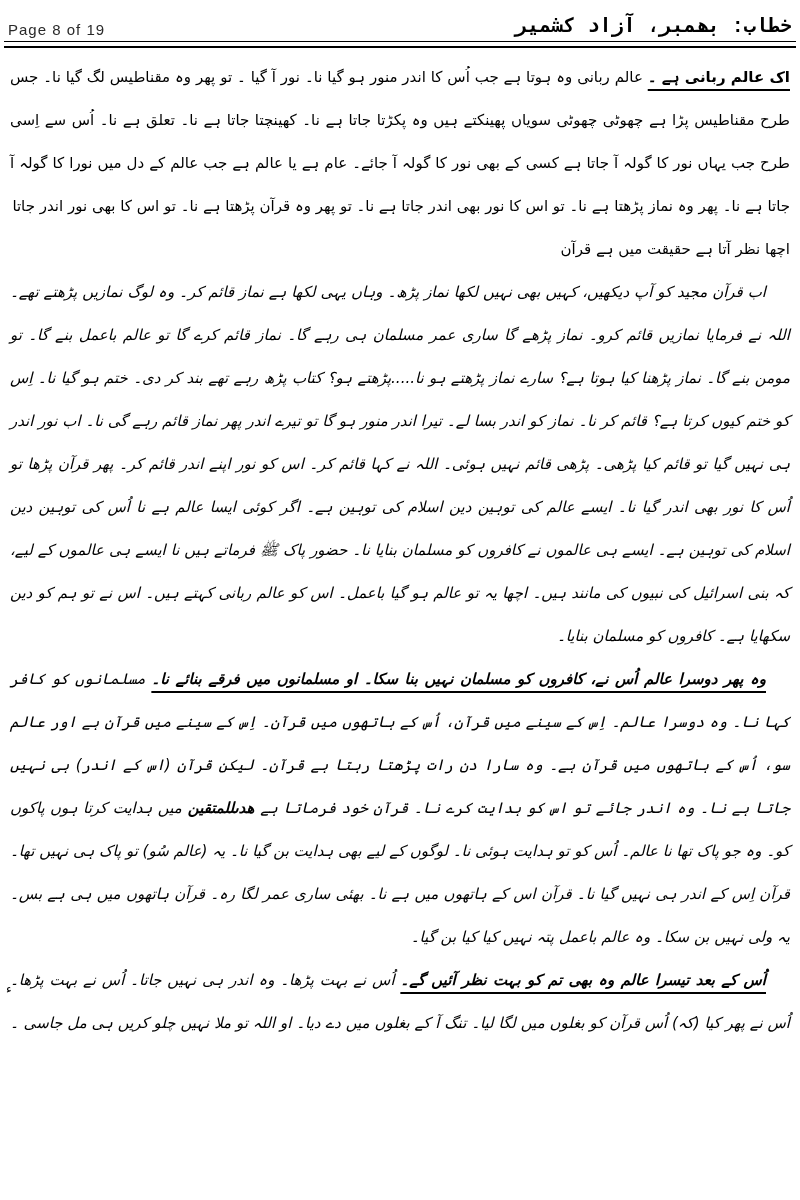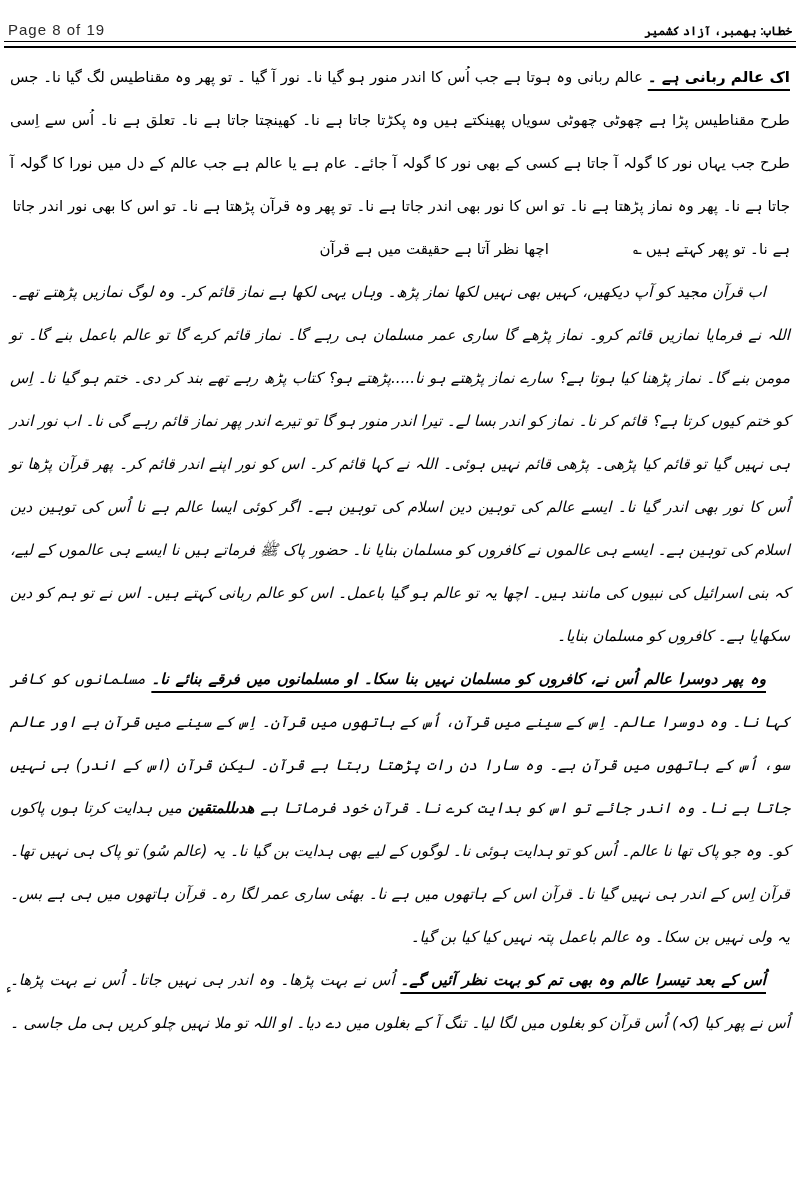--- a/index.html
+++ b/index.html
@@ -1,21 +1,21 @@
 <!DOCTYPE html>
 <html lang="ur"><head>
 <meta charset="utf-8">
 <style>
   html,body{margin:0;padding:0;background:#ffffff;}
   .page{position:relative;width:800px;height:1044px;background:#ffffff;overflow:hidden;
         font-family:"DejaVu Sans",sans-serif;color:#000;}
   
   .hdr{display:flex;justify-content:space-between;align-items:flex-end;padding:6px 8px 0 8px;height:38px;box-sizing:border-box;}
   .hdr .pageno{font-family:"Liberation Sans",sans-serif;font-size:15px;color:#2a2a2a;letter-spacing:1px;}
-  .hdr .utitle{font-family:Liberation Sans, sans-serif;font-weight:bold;font-size:12px;direction:rtl;margin-top:46px;}
+  .hdr .utitle{font-family:Liberation Mono, monospace;font-weight:bold;font-size:20px;direction:rtl;margin-top:46px;}
   .double-rule{height:4px;border-top:1px solid #000;border-bottom:2px solid #000;margin:3px 4px 0 4px;}
   
   .docbody{direction:rtl;text-align:justify;padding:8px 10px 0 10px;font-size:15px;line-height:43px;}
   .para{margin:0;}
   .indent{text-indent:24px;font-style:italic;}
   .bold{font-weight:bold;}
   .underline{text-decoration:underline;text-underline-offset:7px;text-decoration-thickness:1.5px;}
   .verse-row{display:flex;direction:rtl;column-gap:80px;line-height:43px;}
   .verse-mark{margin:0 4px;}
   .verse-text{white-space:nowrap;}
@@ -35,21 +35,20 @@
     <span class="pageno">Page 8  of 19</span>
     <span class="utitle" dir="rtl">خطاب: بھمبر، آزاد کشمیر</span>
   </div>
   <div class="double-rule"></div>
 
   <div class="docbody">
 
     <p class="para"><span class="bold underline">اک عالم ربانی ہے ۔</span><span> عالم ربانی وہ ہوتا ہے جب اُس کا اندر منور ہو گیا نا۔ نور آ گیا ۔ تو پھر وہ مقناطیس لگ گیا نا۔ جس طرح مقناطیس پڑا ہے چھوٹی چھوٹی سویاں پھینکتے ہیں وہ پکڑتا جاتا ہے نا۔ کھینچتا جاتا ہے نا۔ تعلق ہے نا۔ اُس سے اِسی طرح جب یہاں نور کا گولہ آ جاتا ہے کسی کے بھی نور کا گولہ آ جائے۔ عام ہے یا عالم ہے جب عالم کے دل میں نورا کا گولہ آ جاتا ہے نا۔ پھر وہ نماز پڑھتا ہے نا۔ تو اس کا نور بھی اندر جاتا ہے نا۔ تو پھر وہ قرآن پڑھتا ہے نا۔ تو اس کا بھی نور اندر جاتا</span></p>
 
     <div class="verse-row">
-      <span><span>ہے نا۔ تو پھر کہتے ہیں</span><span class="verse-mark">؎</span></span>
       <span class="verse-text">اچھا نظر آتا ہے حقیقت میں ہے قرآن</span>
     </div>
 
     <p class="para indent">اب قرآن مجید کو آپ دیکھیں، کہیں بھی نہیں لکھا نماز پڑھ۔ وہاں یہی لکھا ہے نماز قائم کر۔ وہ لوگ نمازیں پڑھتے تھے۔ اللہ نے فرمایا نمازیں قائم کرو۔ نماز پڑھے گا ساری عمر مسلمان ہی رہے گا۔ نماز قائم کرے گا تو عالم باعمل بنے گا۔ تو مومن بنے گا۔ نماز پڑھنا کیا ہوتا ہے؟ سارے نماز پڑھتے ہو نا.....پڑھتے ہو؟ کتاب پڑھ رہے تھے بند کر دی۔ ختم ہو گیا نا۔ اِس کو ختم کیوں کرتا ہے؟ قائم کر نا۔ نماز کو اندر بسا لے۔ تیرا اندر منور ہو گا تو تیرے اندر پھر نماز قائم رہے گی نا۔ اب نور اندر ہی نہیں گیا تو قائم کیا پڑھی۔ پڑھی قائم نہیں ہوئی۔ اللہ نے کہا قائم کر۔ اس کو نور اپنے اندر قائم کر۔ پھر قرآن پڑھا تو اُس کا نور بھی اندر گیا نا۔ ایسے عالم کی توہین دین اسلام کی توہین ہے۔ اگر کوئی ایسا عالم ہے نا اُس کی توہین دین اسلام کی توہین ہے۔ ایسے ہی عالموں نے کافروں کو مسلمان بنایا نا۔ حضور پاک ﷺ فرماتے ہیں نا ایسے ہی عالموں کے لیے، کہ بنی اسرائیل کی نبیوں کی مانند ہیں۔ اچھا یہ تو عالم ہو گیا باعمل۔ اس کو عالم ربانی کہتے ہیں۔ اس نے تو ہم کو دین سکھایا ہے۔ کافروں کو مسلمان بنایا۔</p>
 
     <p class="para indent"><span class="bold underline">وہ پھر دوسرا عالم اُس نے،  کافروں کو مسلمان نہیں بنا سکا۔ او  مسلمانوں میں فرقے بنائے نا۔</span><span> مسلمانوں کو کافر کہا نا۔ وہ دوسرا عالم۔ اِس کے سینے میں قرآن، اُس کے ہاتھوں میں قرآن۔ اِس کے سینے میں قرآن ہے اور عالم سو، اُس کے ہاتھوں میں قرآن ہے۔ وہ سارا دن رات پڑھتا رہتا ہے قرآن۔ لیکن قرآن (اس کے اندر) ہی نہیں جاتا ہے نا۔ وہ اندر جائے تو اس کو ہدایت کرے نا۔ قرآن خود فرماتا ہے</span><span class="bold"> ھدىللمتقین </span><span> میں ہدایت کرتا ہوں پاکوں کو۔ وہ جو پاک تھا نا عالم۔ اُس کو تو ہدایت ہوئی نا۔ لوگوں کے لیے بھی ہدایت بن گیا نا۔ یہ (عالم سُو) تو پاک ہی نہیں تھا۔ قرآن اِس کے اندر ہی نہیں گیا نا۔ قرآن اس کے ہاتھوں میں ہے نا۔ بھئی ساری عمر لگا رہ۔ قرآن ہاتھوں میں ہی ہے بس۔ یہ ولی نہیں بن سکا۔ وہ عالم باعمل پتہ نہیں کیا کیا بن گیا۔</span></p>
 
     <p class="para indent"><span class="bold underline">اُس کے بعد تیسرا عالم وہ بھی تم کو بہت نظر آئیں گے۔</span><span> اُس نے بہت پڑھا۔ وہ اندر ہی نہیں جاتا۔ اُس نے بہت پڑھا۔ اُس نے پھر کیا (کہ) اُس قرآن کو بغلوں میں لگا لیا۔ تنگ آ کے بغلوں میں دے دیا۔ او  اللہ تو ملا نہیں چلو کریں ہی مل جاسی ۔ سیاست میں لگ گیا نا۔ قرآن بغل میں دے کے سیاست شروع کر دی ہے۔ اُن کو سیاست زیب بھی نہیں دیتی۔ لیکن اُس کا حق بھی ہے نا۔ اللہ جو نہیں ملا۔ چلو دنیا ہی سہی۔ اُس کے لئے بلھے شاہؒ نے فرمایا:</span></p>
 
   </div>

